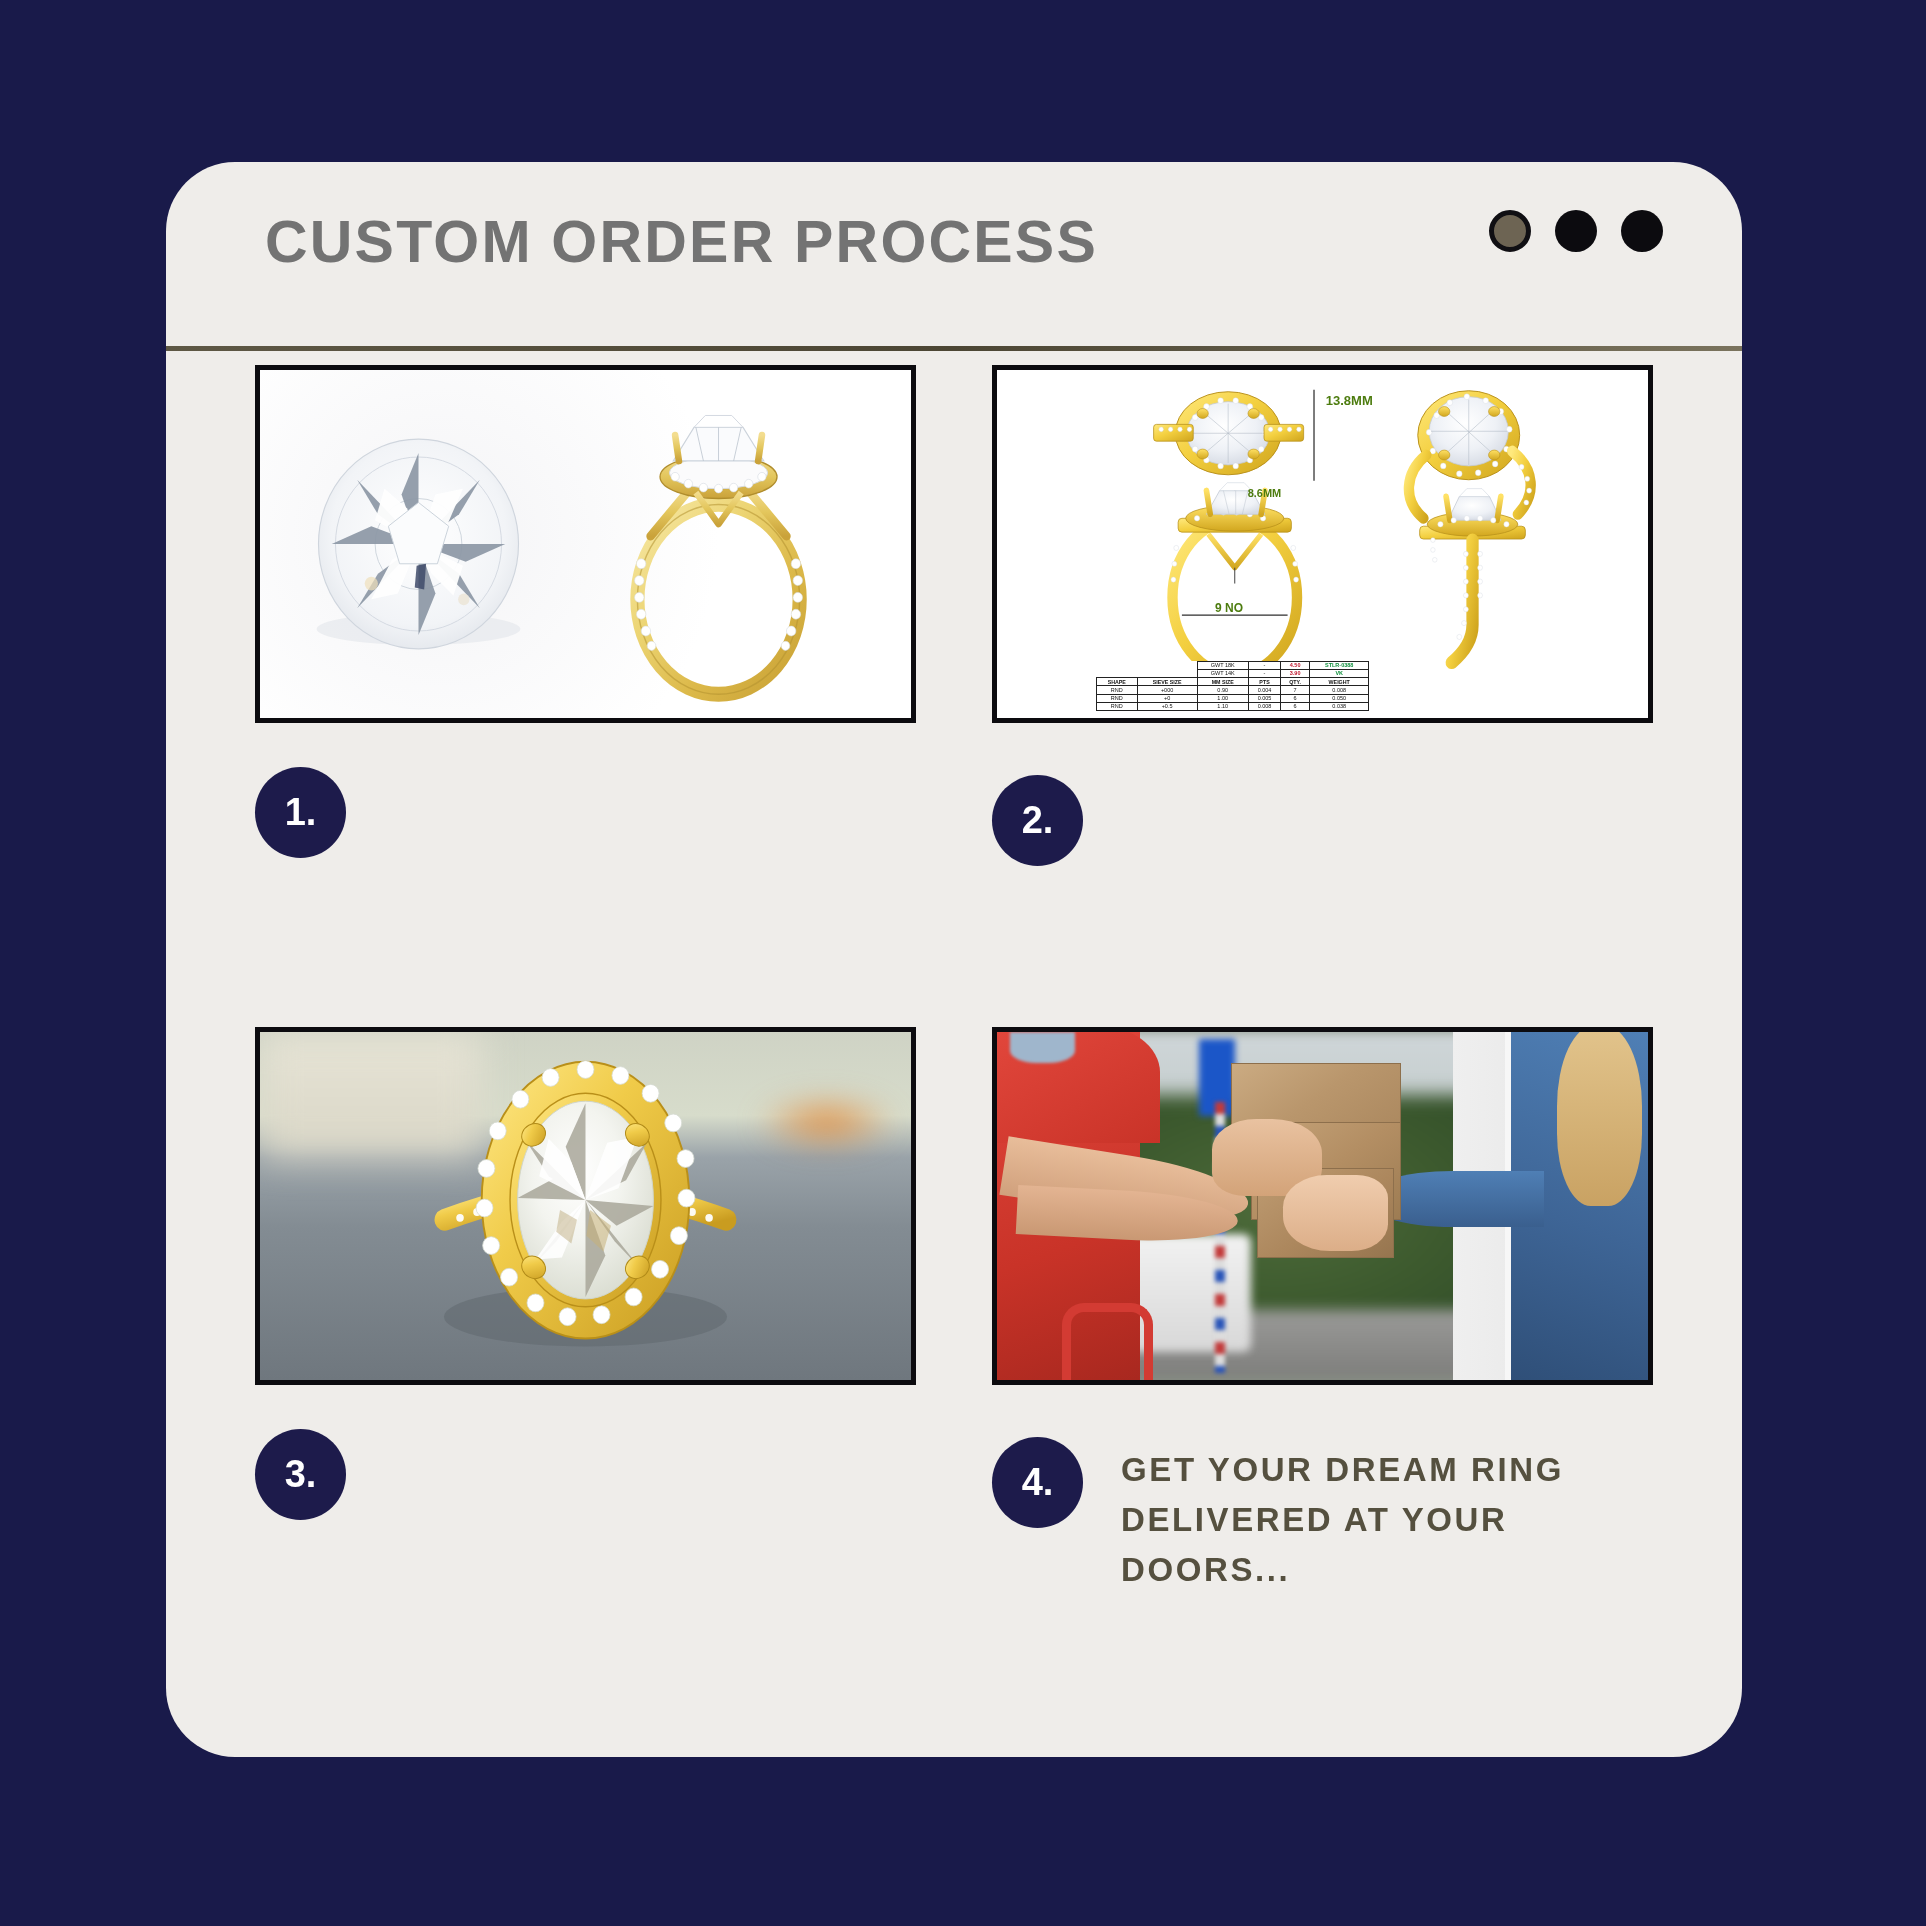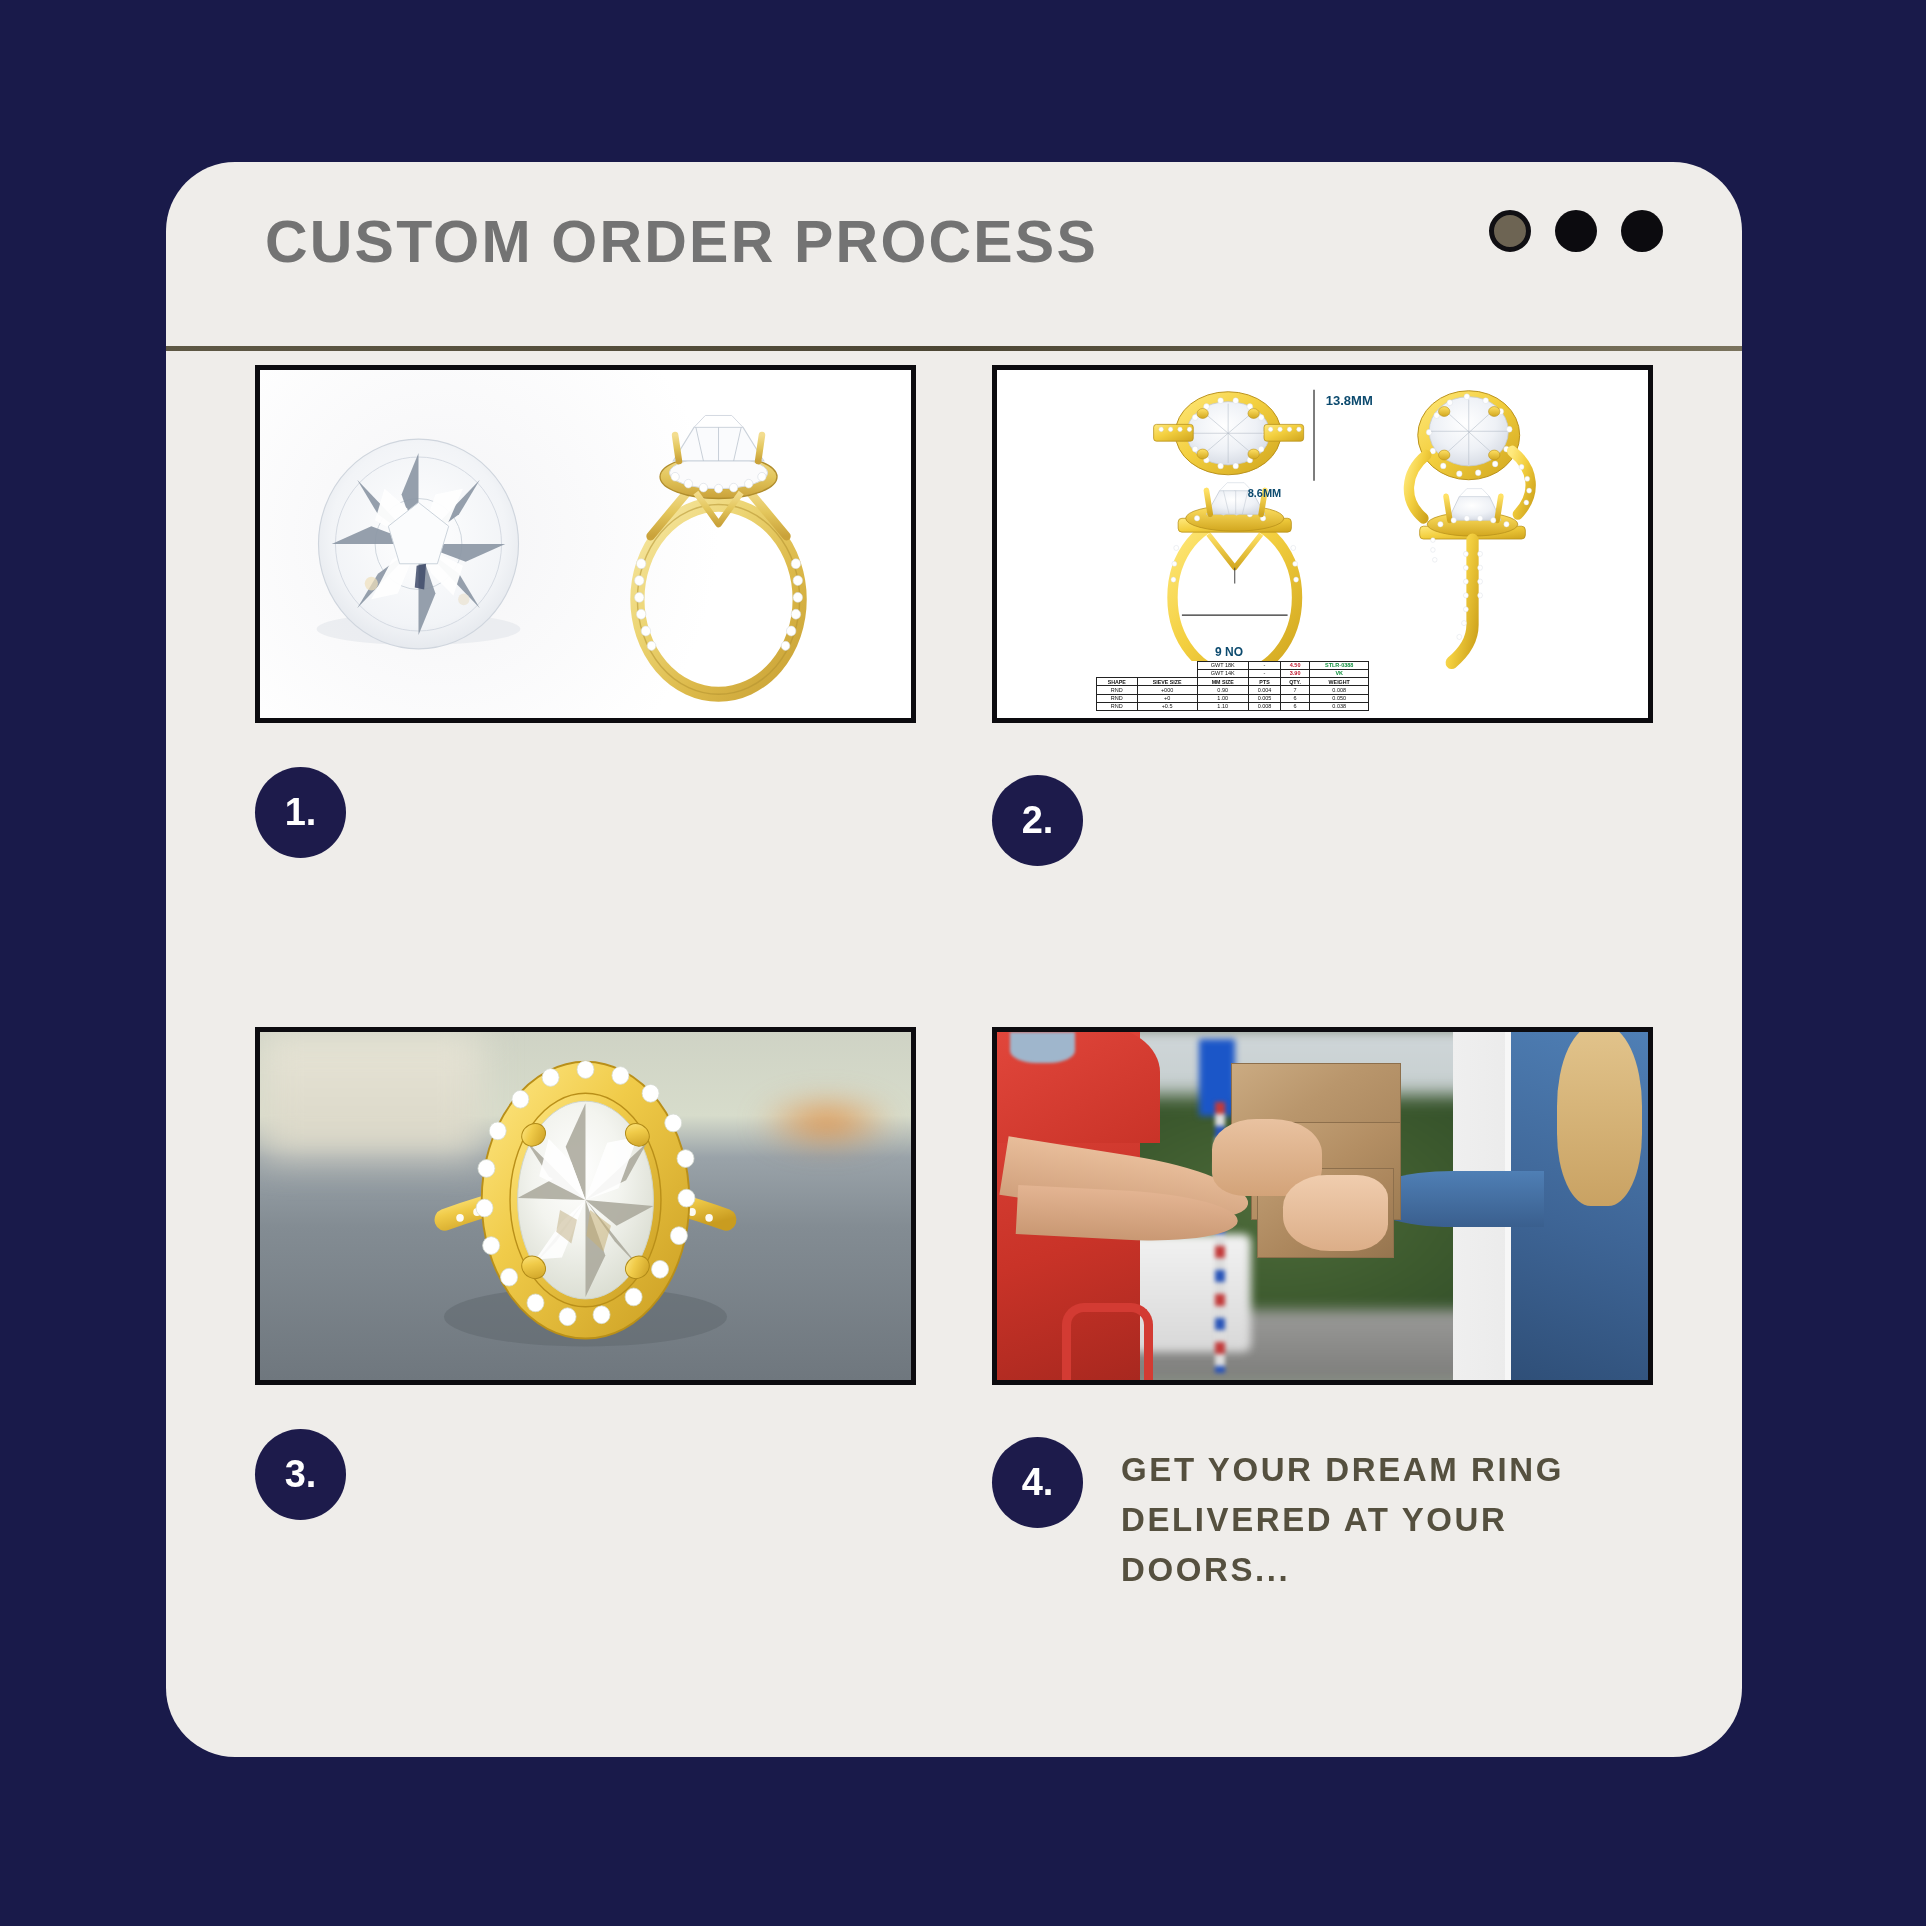--- a/index.html
+++ b/index.html
@@ -137,21 +137,21 @@
   .p1 { background:
       radial-gradient(circle at 28% 48%, #f4f4f6 0%, #ffffff 55%),
       #ffffff; }
 
   
   .p2 { background: #ffffff; }
   .cad-label {
     position: absolute;
     font-family: "Liberation Sans", sans-serif;
     font-weight: bold;
-    color: #0c4a6e;
+    color: #4d7c0f;
     white-space: nowrap;
     text-align: center;
   }
 
   .cad-table {
     position: absolute;
     border-collapse: collapse;
     font-size: 5.5px;
     font-family: "Liberation Sans", sans-serif;
     color: #111;
@@ -564,21 +564,21 @@
                 <circle cx="462" cy="182" r="2.4"></circle>
               <circle cx="464" cy="192" r="2.4"></circle>
             </g>
           </g>
         </svg>
 
         <div class="cad-label" style="left:50.5%; top:6.5%; font-size:13px;">13.8MM</div>
 
         <div class="cad-label" style="left:38.5%; top:33.5%; font-size:11px;">8.6MM</div>
 
-        <div class="cad-label" style="left:33.5%; top:66.5%; font-size:12px;margin-top:44px;">9 NO</div>
+        <div class="cad-label" style="left:33.5%; top:66.5%; font-size:12px;">9 NO</div>
 
         <table class="cad-table" style="left:15.2%; top:83.5%; width:42%;">
           <tbody>
               <tr>
             <td style="border:none;background:transparent;"></td>
             <td style="border:none;background:transparent;"></td>
             <td colspan="2">GWT 18K</td>
             <td>-</td>
             <td class="cad-red">4.50</td>
             <td class="cad-green" rowspan="1">STLR-0388</td>

